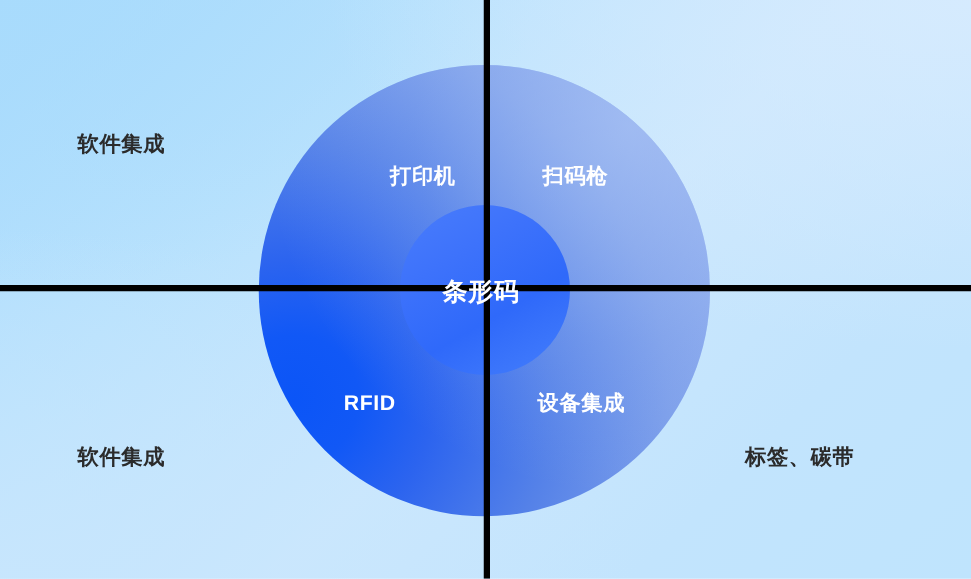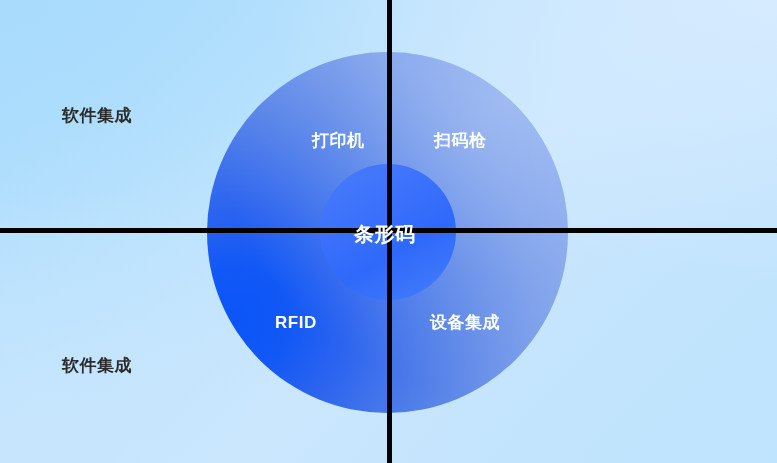--- a/index.html
+++ b/index.html
@@ -141,20 +141,21 @@
     <div id="big-circle-wash"></div>
   </div>
 
   <div id="inner-circle"></div>
 
   <div class="axis" id="axis-vertical"></div>
   <div class="axis" id="axis-horizontal"></div>
 
   <div class="label label-outer" id="label-outer-tl">软件集成</div>
   <div class="label label-outer" id="label-outer-bl">软件集成</div>
+  <div class="label label-outer" id="label-outer-br">标签、碳带</div>
 
   <div class="label label-inner" id="label-inner-tl">打印机</div>
   <div class="label label-inner" id="label-inner-tr">扫码枪</div>
   <div class="label label-inner" id="label-inner-bl">RFID</div>
   <div class="label label-inner" id="label-inner-br">设备集成</div>
 
   <div class="label label-core" id="label-core">条形码</div>
 
 </div>
 

